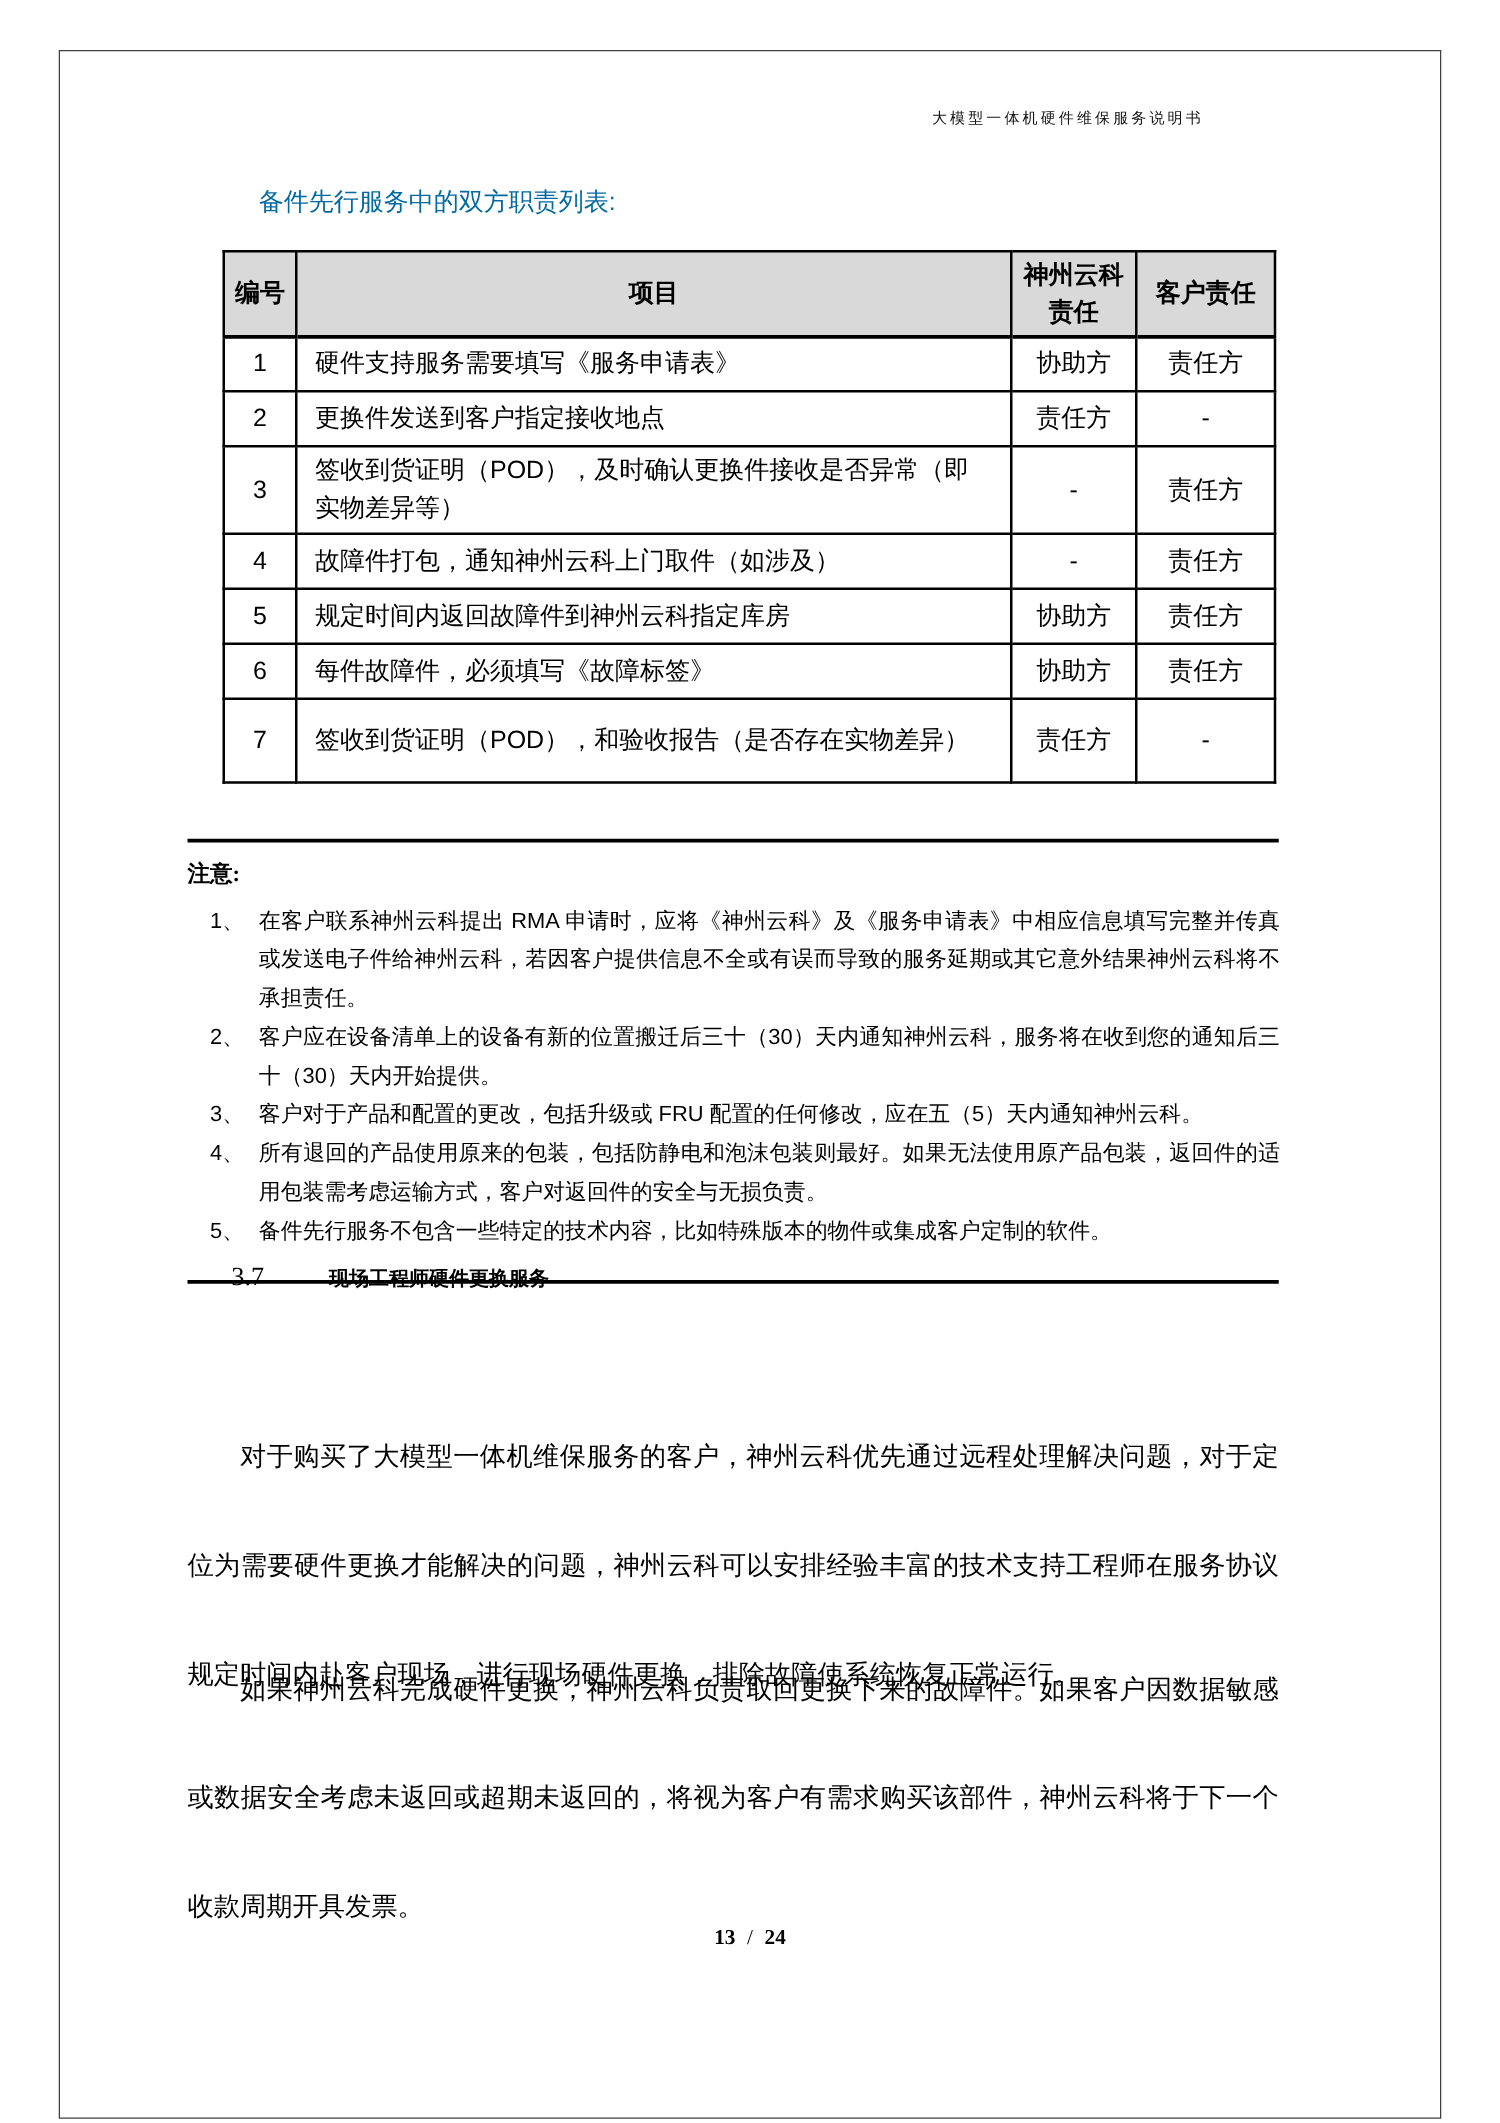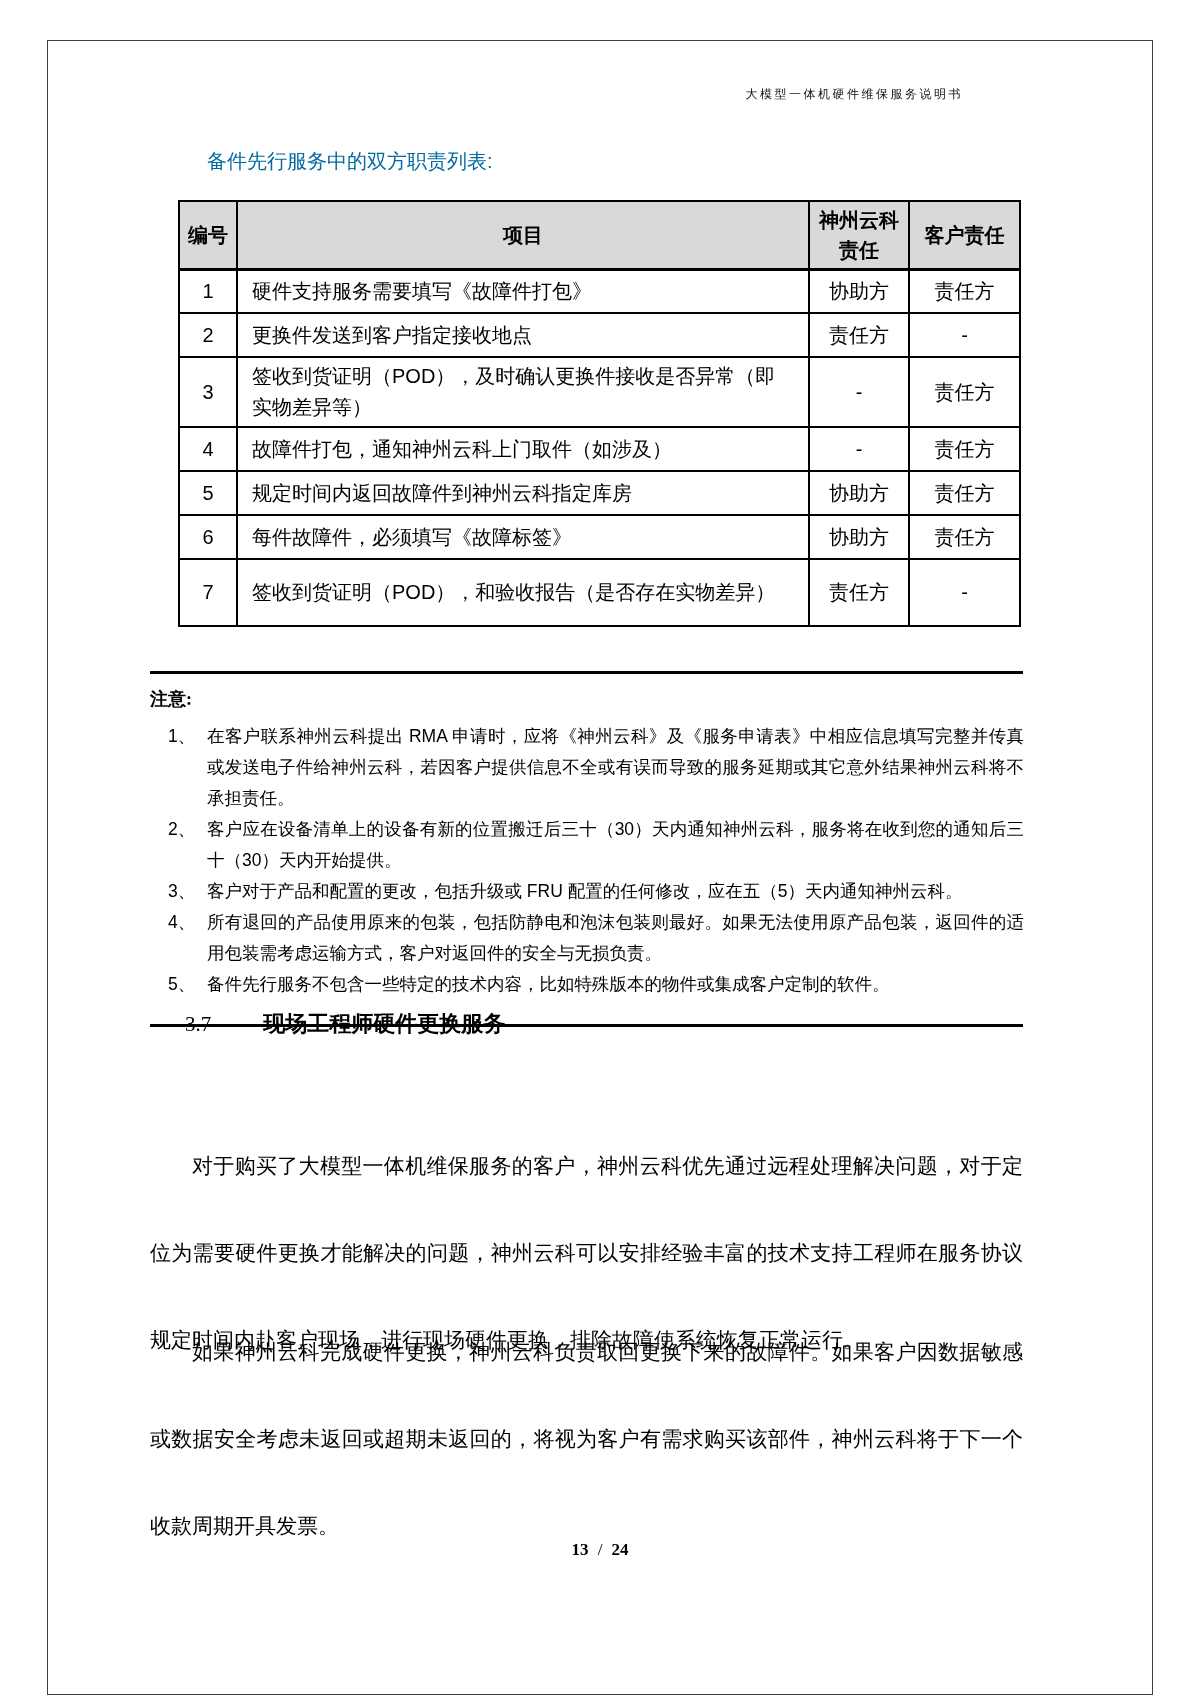--- a/index.html
+++ b/index.html
@@ -56,21 +56,21 @@
   
   .notes { position: absolute; left: 150px; top: 684px; width: 874px; }
   .notes-label { font-weight: bold; font-size: 18px; line-height: 30px; margin-bottom: 7px; font-family: Liberation Serif, serif; }
   .note { display: flex; font-size: 17.5px; line-height: 31px; }
   .note-num { width: 57px; flex: none; padding-left: 18px; }
   .note-text { flex: 1; text-align: justify; }
 
   
   .section-heading { position: absolute; left: 185px; top: 1009px; display: flex; align-items: baseline; gap: 40px; }
   .sec-num { font-family: "Liberation Serif", "DejaVu Serif", serif; font-size: 21px; }
-  .sec-title { font-weight: bold; font-size: 22px; margin-left: 12px; }
+  .sec-title { font-weight: bold; font-size: 16px; margin-left: 12px; }
 
   
   .para {
     position: absolute; left: 150px; width: 873px;
     font-size: 21px; line-height: 87px;
     text-align: justify; text-indent: 2em; color: #000;
   }
   .para-1 { top: 1122px; }
   .para-2 { top: 1310px; font-family: Liberation Mono, monospace; }
 
@@ -109,21 +109,21 @@
         <th>
           <div>神州云科</div>
           <div>责任</div>
         </th>
         <th>客户责任</th>
       </tr>
     </thead>
     <tbody>
       <tr class="r-single">
         <td class="c-no">1</td>
-        <td class="c-item">硬件支持服务需要填写《故障件打包》</td>
+        <td class="c-item">硬件支持服务需要填写《服务申请表》</td>
         <td class="c-dck">协助方</td>
         <td class="c-cust">责任方</td>
       </tr>
       <tr class="r-single">
         <td class="c-no">2</td>
         <td class="c-item">更换件发送到客户指定接收地点</td>
         <td class="c-dck">责任方</td>
         <td class="c-cust">-</td>
       </tr>
       <tr class="r-double">

